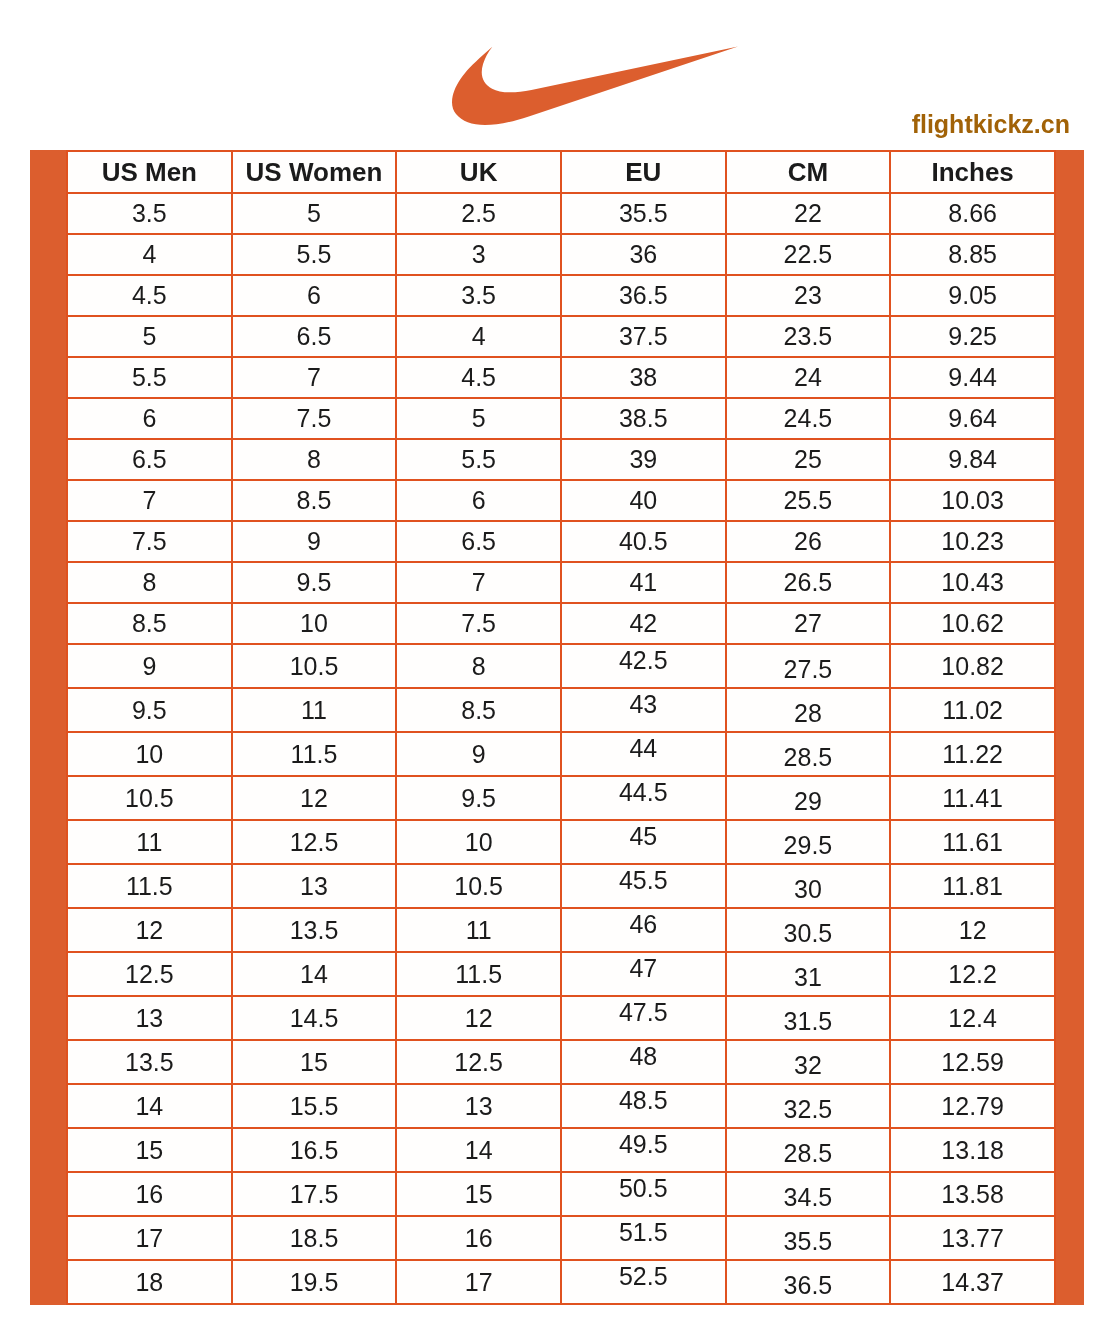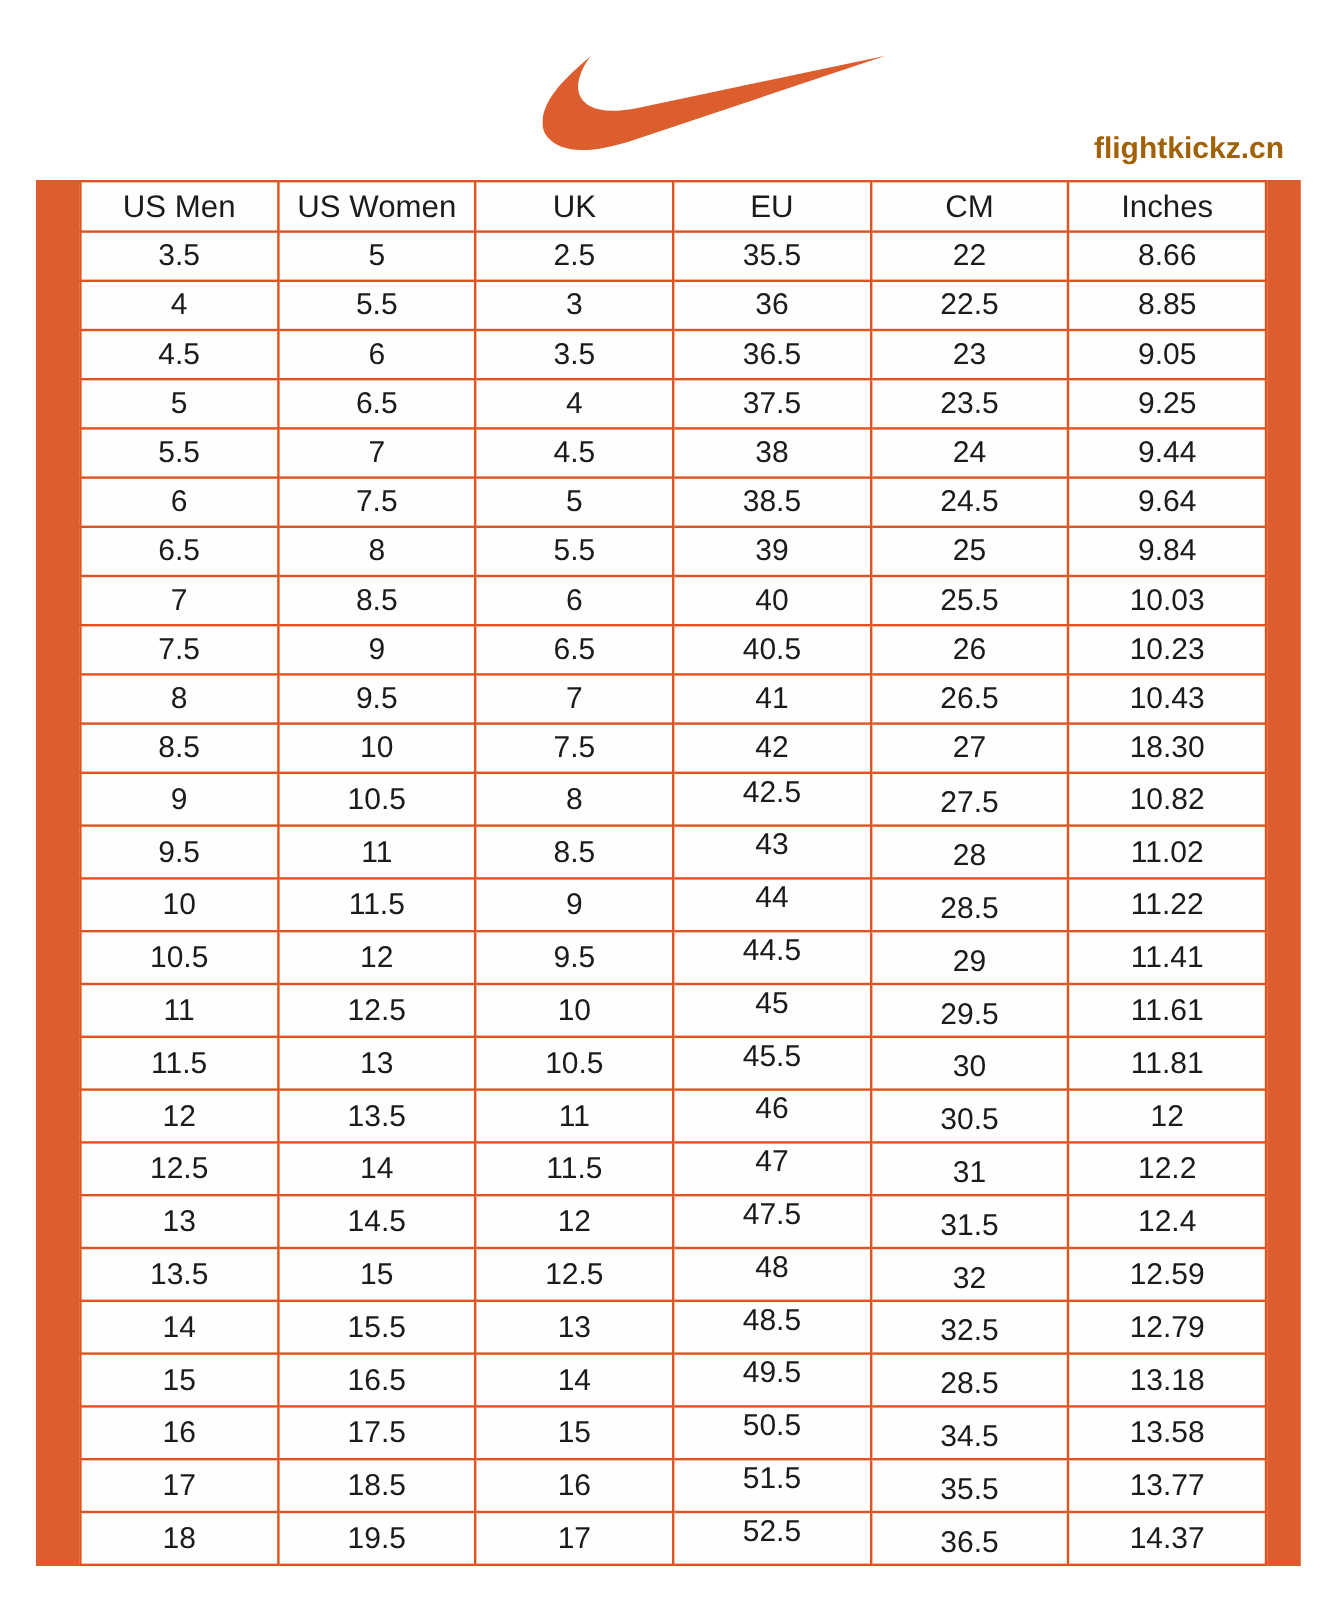--- a/index.html
+++ b/index.html
@@ -62,21 +62,21 @@
     text-align: center;
     vertical-align: middle;
     padding: 0;
     color: #1b1b1b;
     background: #fffefd;
     overflow: hidden;
   }
   table.size-table th {
     height: 40px;
     font-size: 26px;
-    font-weight: 400;
+    font-weight: 700;
   }
   table.size-table td {
     height: 39px;
     font-size: 25px;
     font-weight: 400;
   }
   
   table.size-table td.hi { vertical-align: top;    padding-top: 1px; border-radius: 14px; }
   table.size-table td.lo { vertical-align: bottom; padding-bottom: 3px; }
 </style>
@@ -186,21 +186,21 @@
             <td>41</td>
             <td>26.5</td>
             <td>10.43</td>
           </tr>
           <tr>
             <td>8.5</td>
             <td>10</td>
             <td>7.5</td>
             <td>42</td>
             <td>27</td>
-            <td>18.30</td>
+            <td>10.62</td>
           </tr>
           <tr>
             <td>9</td>
             <td>10.5</td>
             <td>8</td>
             <td class="hi">42.5</td>
             <td class="lo">27.5</td>
             <td>10.82</td>
           </tr>
           <tr>

